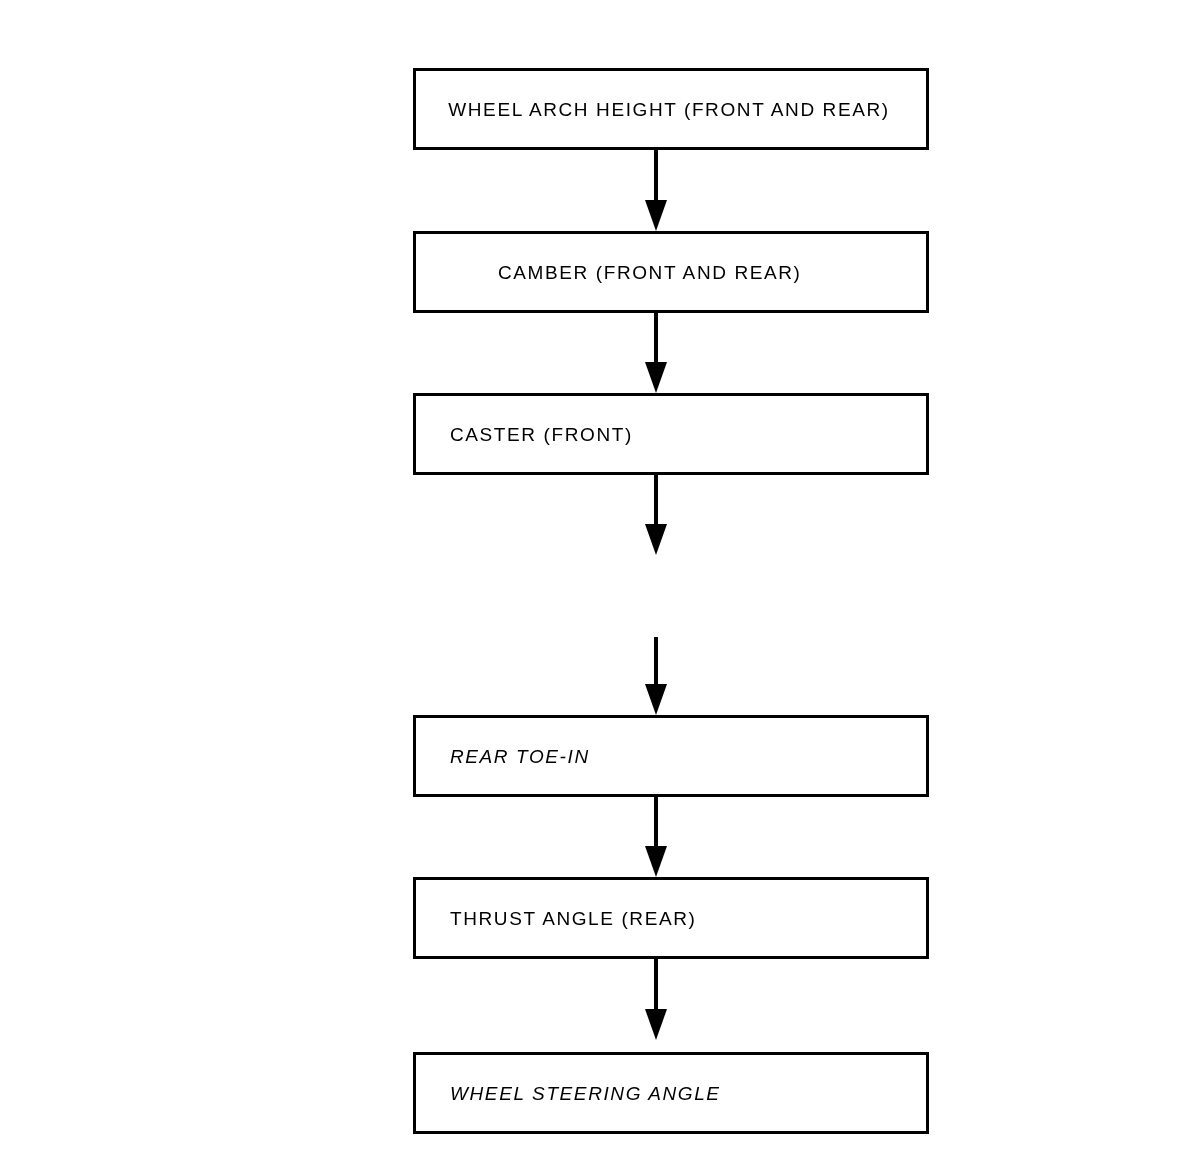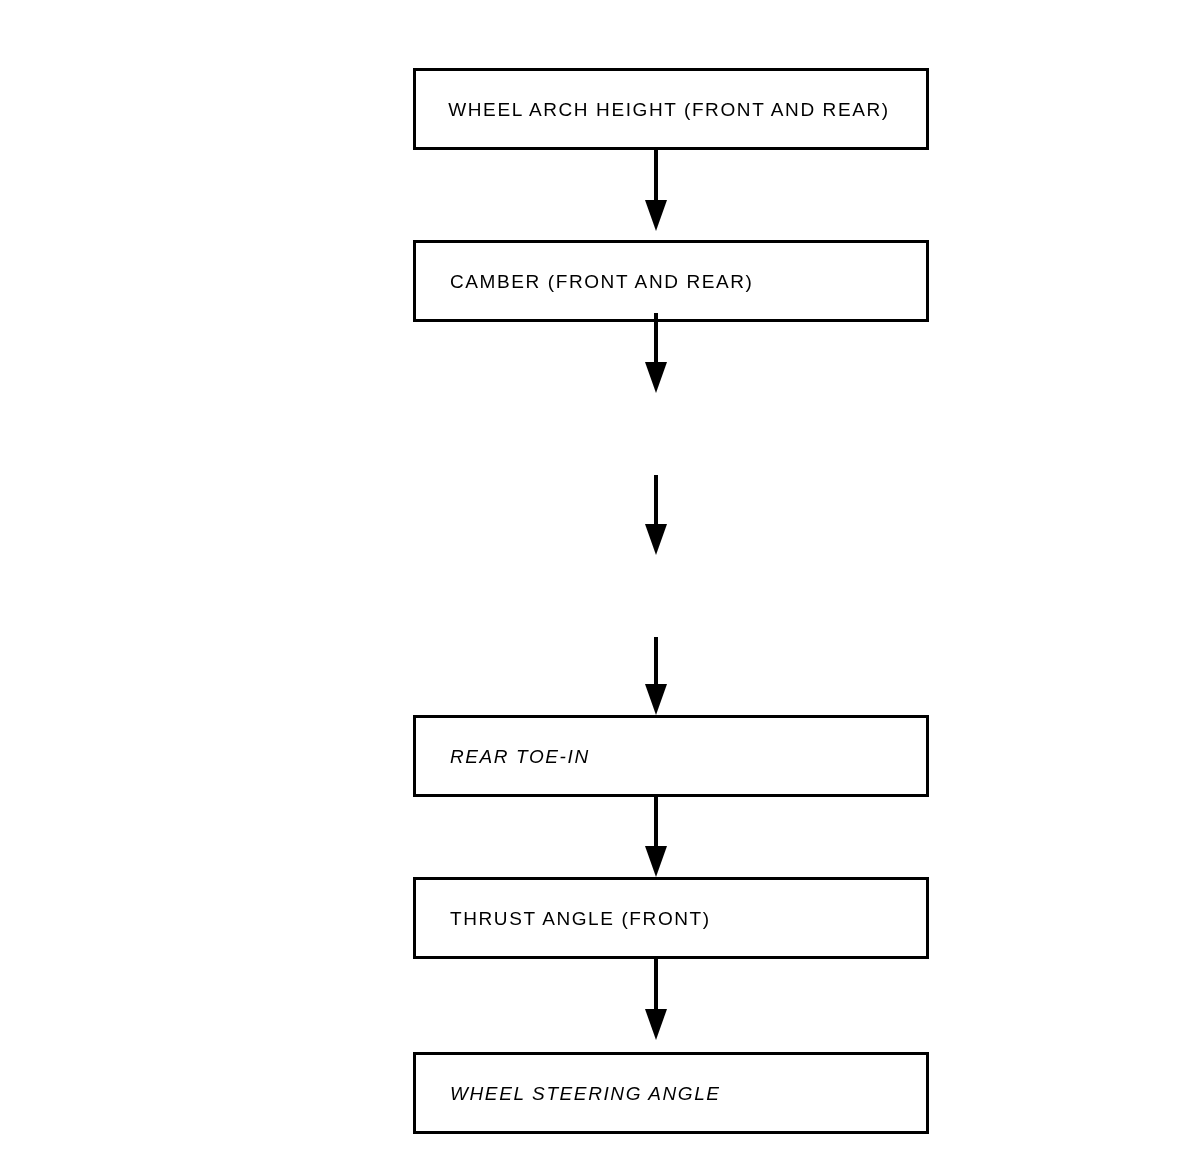--- a/index.html
+++ b/index.html
@@ -55,21 +55,21 @@
 
   .node.align-left {
     justify-content: flex-start;
   }
   .node.align-left .node-label {
     padding-left: 34px;
   }
 
   
   .node.n0 { top: 68px; }
-  .node.n1 { top: 240px; }
+  .node.n1 { top: 231px; padding-left: 48px; }
   .node.n2 { top: 393px; }
   .node.n3 { top: 555px; }
   .node.n4 { top: 715px; font-style: italic; }
   .node.n5 { top: 877px; }
   .node.n6 { top: 1052px; font-style: italic; }
 
   
   .connector {
     position: absolute;
     left: 645px;
@@ -132,20 +132,23 @@
 
   <div class="node n1 align-left">
     <span class="node-label">CAMBER (FRONT AND REAR)</span>
   </div>
 
   <div class="connector c1">
     <div class="shaft"></div>
     <div class="head"></div>
   </div>
 
+  <div class="node n2 align-left">
+    <span class="node-label">CASTER (FRONT)</span>
+  </div>
 
   <div class="connector c2">
     <div class="shaft"></div>
     <div class="head"></div>
   </div>
 
 
   <div class="connector c3">
     <div class="shaft"></div>
     <div class="head"></div>
@@ -154,21 +157,21 @@
   <div class="node n4 align-left">
     <span class="node-label">REAR TOE-IN</span>
   </div>
 
   <div class="connector c4">
     <div class="shaft"></div>
     <div class="head"></div>
   </div>
 
   <div class="node n5 align-left">
-    <span class="node-label">THRUST ANGLE (FRONT)</span>
+    <span class="node-label">THRUST ANGLE (REAR)</span>
   </div>
 
   <div class="connector c5">
     <div class="shaft"></div>
     <div class="head"></div>
   </div>
 
   <div class="node n6 align-left">
     <span class="node-label">WHEEL STEERING ANGLE</span>
   </div>

